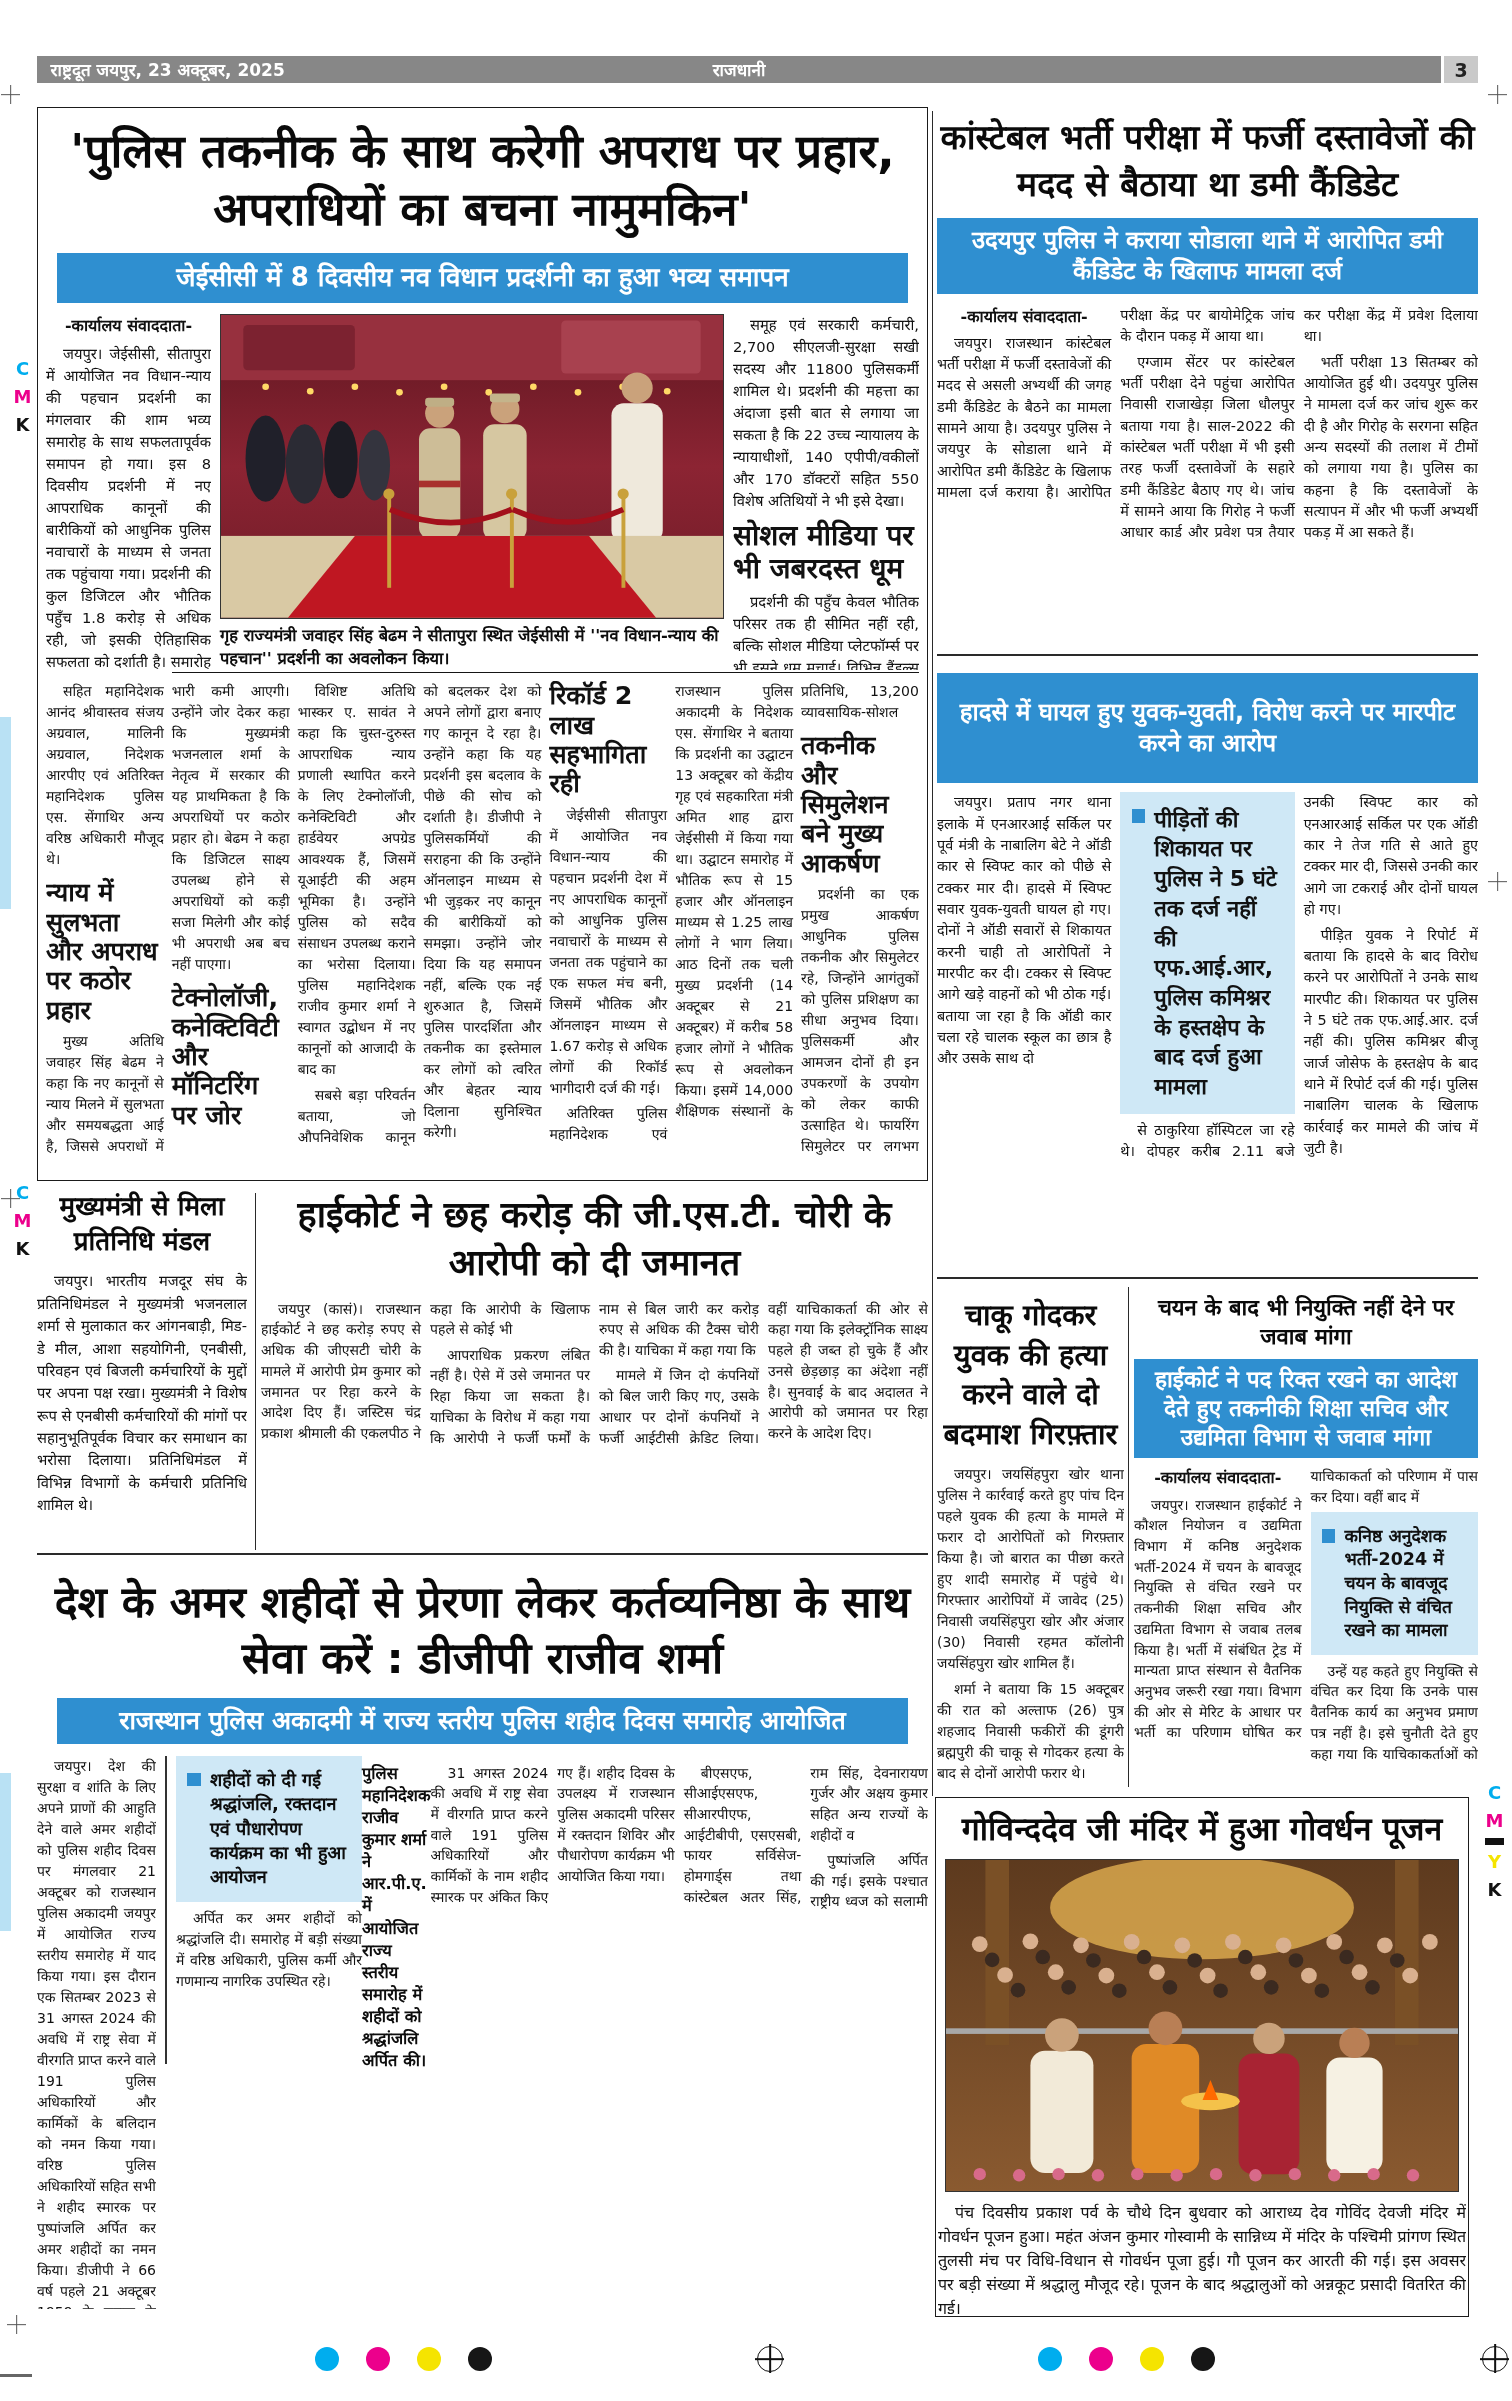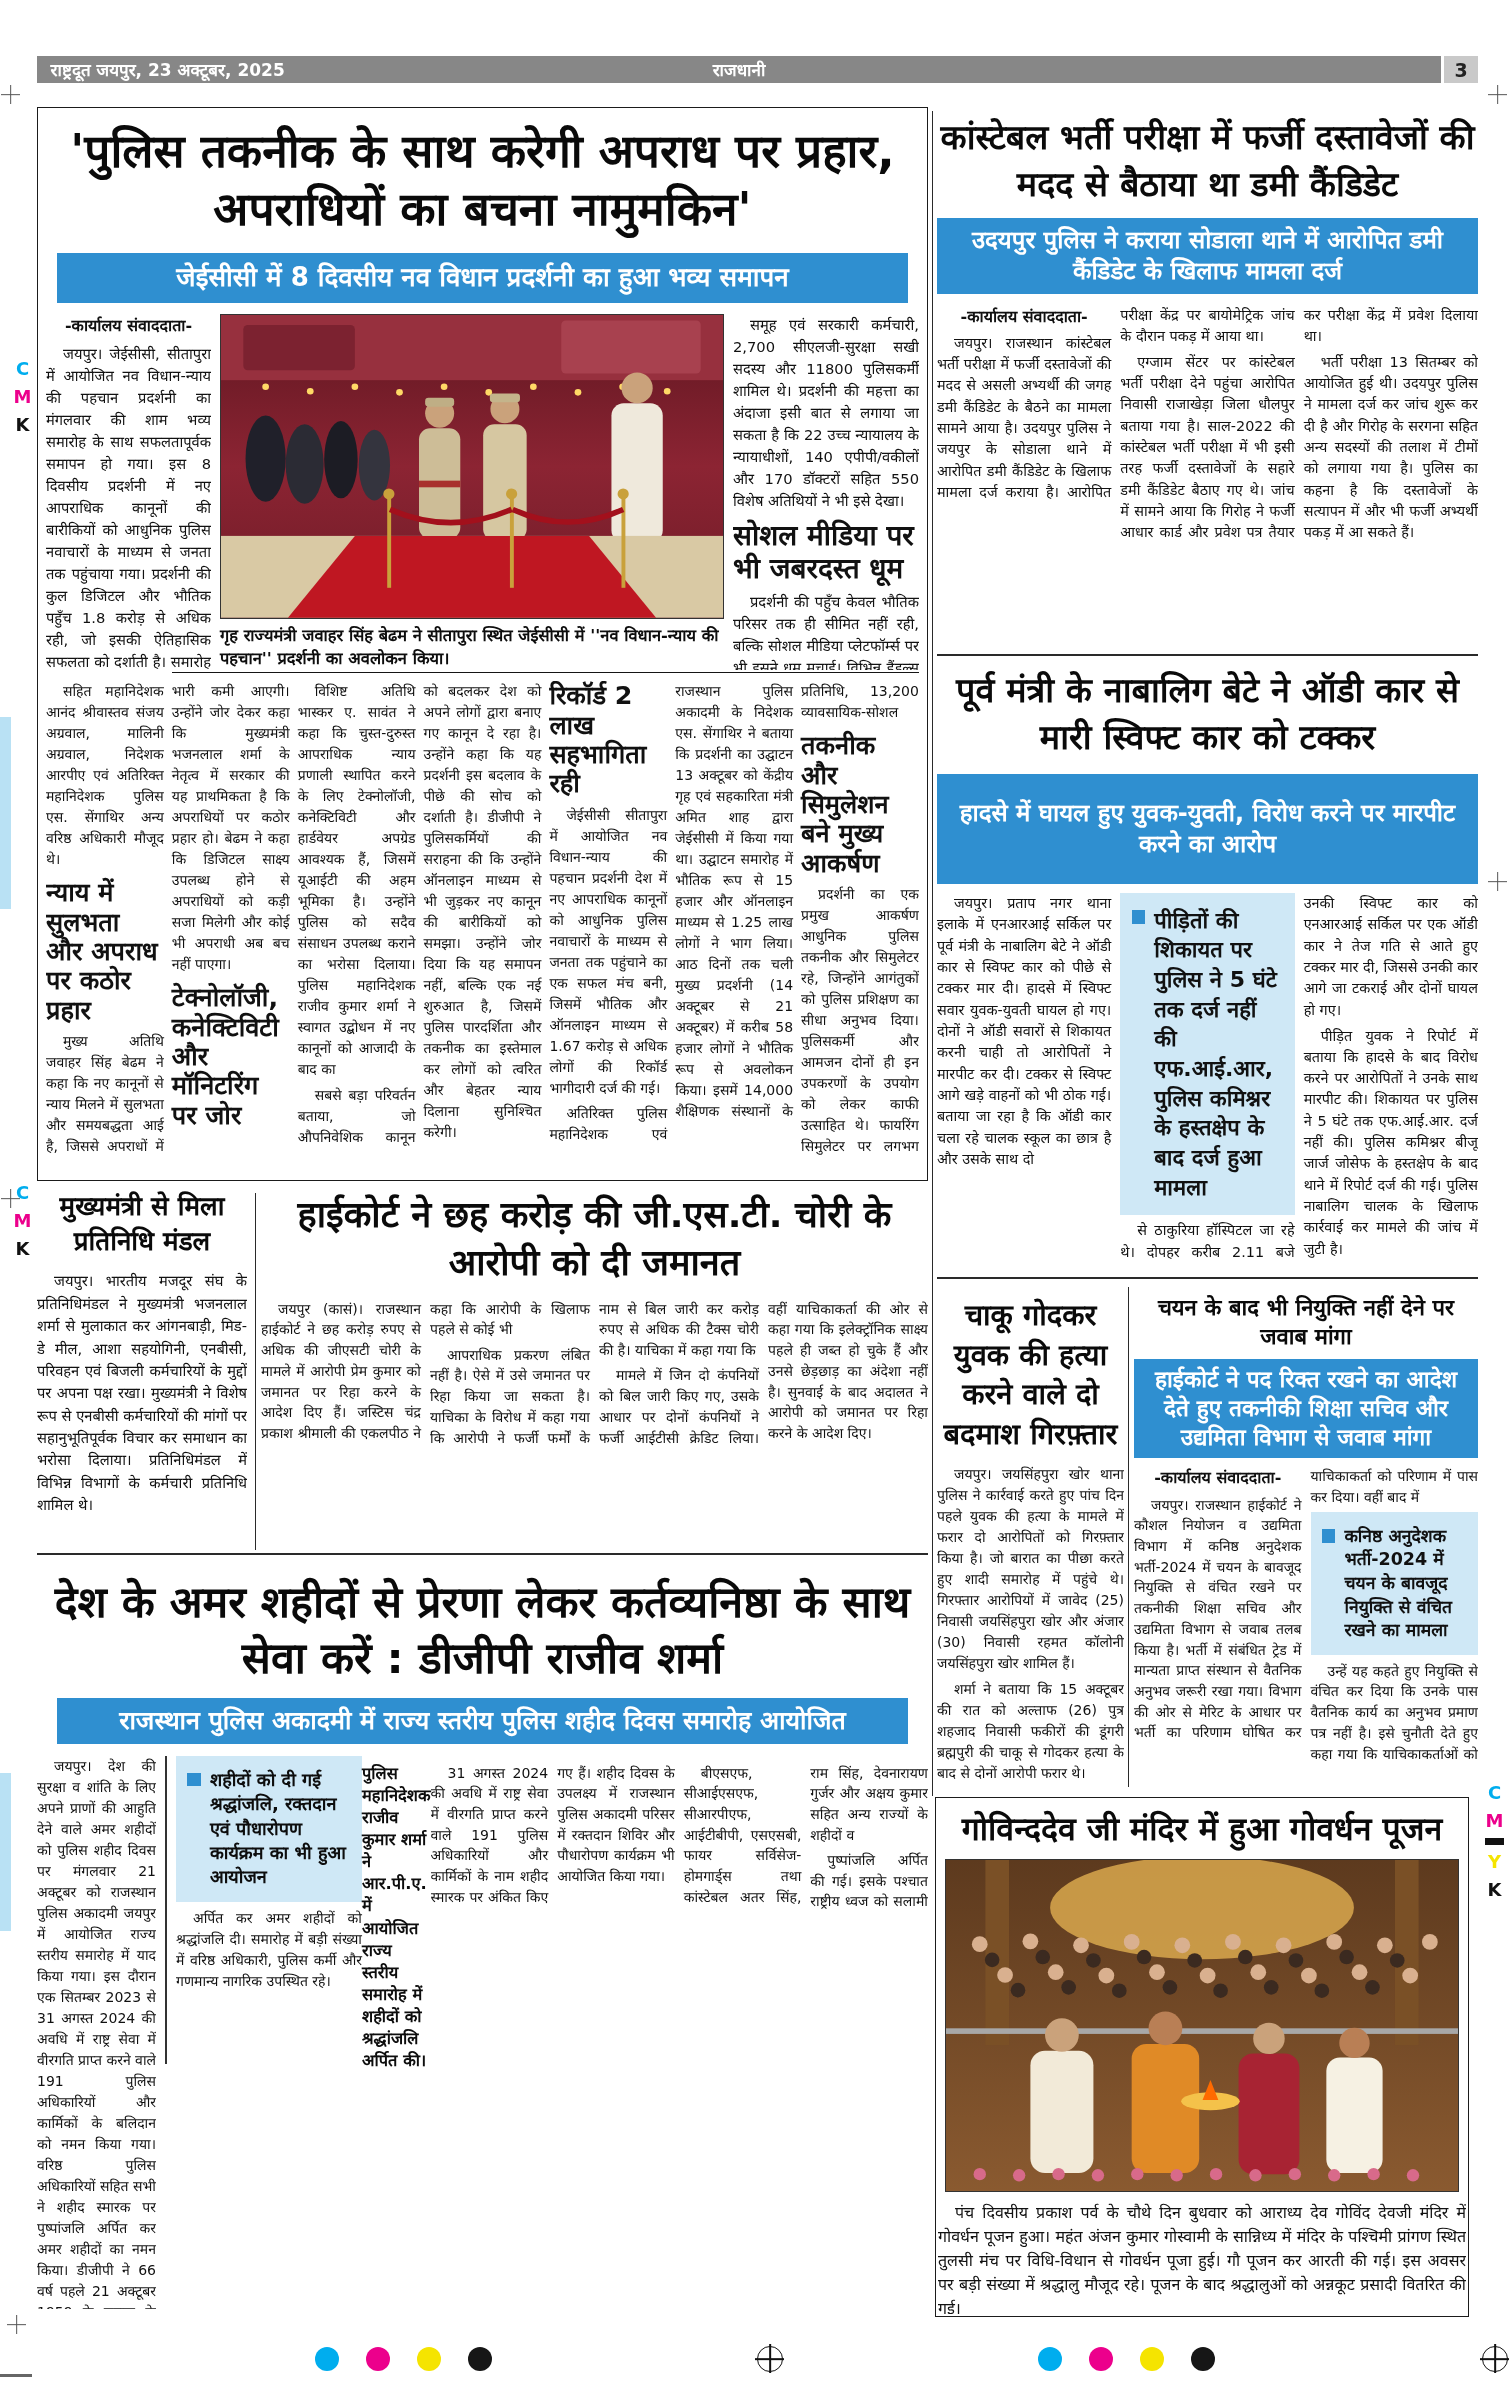--- a/index.html
+++ b/index.html
@@ -176,21 +176,20 @@
     <div class="kicker" style="font-size:24px; margin-top:10.2px; padding:6.8px 8px;">उदयपुर पुलिस ने कराया सोडाला थाने में आरोपित डमी कैंडिडेट के खिलाफ मामला दर्ज</div>
     <div class="btxt" style="columns:3; column-gap:9px; height:338px; margin-top:10.2px; font-size:14.4px; line-height:1.48; overflow:hidden;">
       <div class="byline">-कार्यालय संवाददाता-</div>
       <p>जयपुर। राजस्थान कांस्टेबल भर्ती परीक्षा में फर्जी दस्तावेजों की मदद से असली अभ्यर्थी की जगह डमी कैंडिडेट के बैठने का मामला सामने आया है। उदयपुर पुलिस ने जयपुर के सोडाला थाने में आरोपित डमी कैंडिडेट के खिलाफ मामला दर्ज कराया है। आरोपित परीक्षा केंद्र पर बायोमेट्रिक जांच के दौरान पकड़ में आया था।</p>
       <p>एग्जाम सेंटर पर कांस्टेबल भर्ती परीक्षा देने पहुंचा आरोपित निवासी राजाखेड़ा जिला धौलपुर बताया गया है। साल-2022 की कांस्टेबल भर्ती परीक्षा में भी इसी तरह फर्जी दस्तावेजों के सहारे डमी कैंडिडेट बैठाए गए थे। जांच में सामने आया कि गिरोह ने फर्जी आधार कार्ड और प्रवेश पत्र तैयार कर परीक्षा केंद्र में प्रवेश दिलाया था।</p>
       <p>भर्ती परीक्षा 13 सितम्बर को आयोजित हुई थी। उदयपुर पुलिस ने मामला दर्ज कर जांच शुरू कर दी है और गिरोह के सरगना सहित अन्य सदस्यों की तलाश में टीमों को लगाया गया है। पुलिस का कहना है कि दस्तावेजों के सत्यापन में और भी फर्जी अभ्यर्थी पकड़ में आ सकते हैं।</p>
     </div>
   </section>
 
   <section class="article" style="left:937px; top:661px; width:541px; height:614px;">
-    <h2 class="headline" style="font-size:34px; line-height:1.4; margin-top:5.6px;">पूर्व मंत्री के नाबालिग बेटे ने ऑडी कार से मारी स्विफ्ट कार को टक्कर</h2>
     <div class="kicker" style="font-size:24px; margin-top:12px; padding:24px 8px;">हादसे में घायल हुए युवक-युवती, विरोध करने पर मारपीट करने का आरोप</div>
     <div class="btxt" style="columns:3; column-gap:9px; height:417px; margin-top:9px; font-size:14.4px; line-height:1.48; overflow:hidden;">
       <p>जयपुर। प्रताप नगर थाना इलाके में एनआरआई सर्किल पर पूर्व मंत्री के नाबालिग बेटे ने ऑडी कार से स्विफ्ट कार को पीछे से टक्कर मार दी। हादसे में स्विफ्ट सवार युवक-युवती घायल हो गए। दोनों ने ऑडी सवारों से शिकायत करनी चाही तो आरोपितों ने मारपीट कर दी। टक्कर से स्विफ्ट आगे खड़े वाहनों को भी ठोक गई। बताया जा रहा है कि ऑडी कार चला रहे चालक स्कूल का छात्र है और उसके साथ दो</p>
       <div class="note" style="font-size:22px;">
         <span class="sq"></span>
         <span>पीड़ितों की शिकायत पर पुलिस ने 5 घंटे तक दर्ज नहीं की एफ.आई.आर, पुलिस कमिश्नर के हस्तक्षेप के बाद दर्ज हुआ मामला</span>
       </div>
       <p>से ठाकुरिया हॉस्पिटल जा रहे थे। दोपहर करीब 2.11 बजे उनकी स्विफ्ट कार को एनआरआई सर्किल पर एक ऑडी कार ने तेज गति से आते हुए टक्कर मार दी, जिससे उनकी कार आगे जा टकराई और दोनों घायल हो गए।</p>
       <p>पीड़ित युवक ने रिपोर्ट में बताया कि हादसे के बाद विरोध करने पर आरोपितों ने उनके साथ मारपीट की। शिकायत पर पुलिस ने 5 घंटे तक एफ.आई.आर. दर्ज नहीं की। पुलिस कमिश्नर बीजू जार्ज जोसेफ के हस्तक्षेप के बाद थाने में रिपोर्ट दर्ज की गई। पुलिस नाबालिग चालक के खिलाफ कार्रवाई कर मामले की जांच में जुटी है।</p>
     </div>

